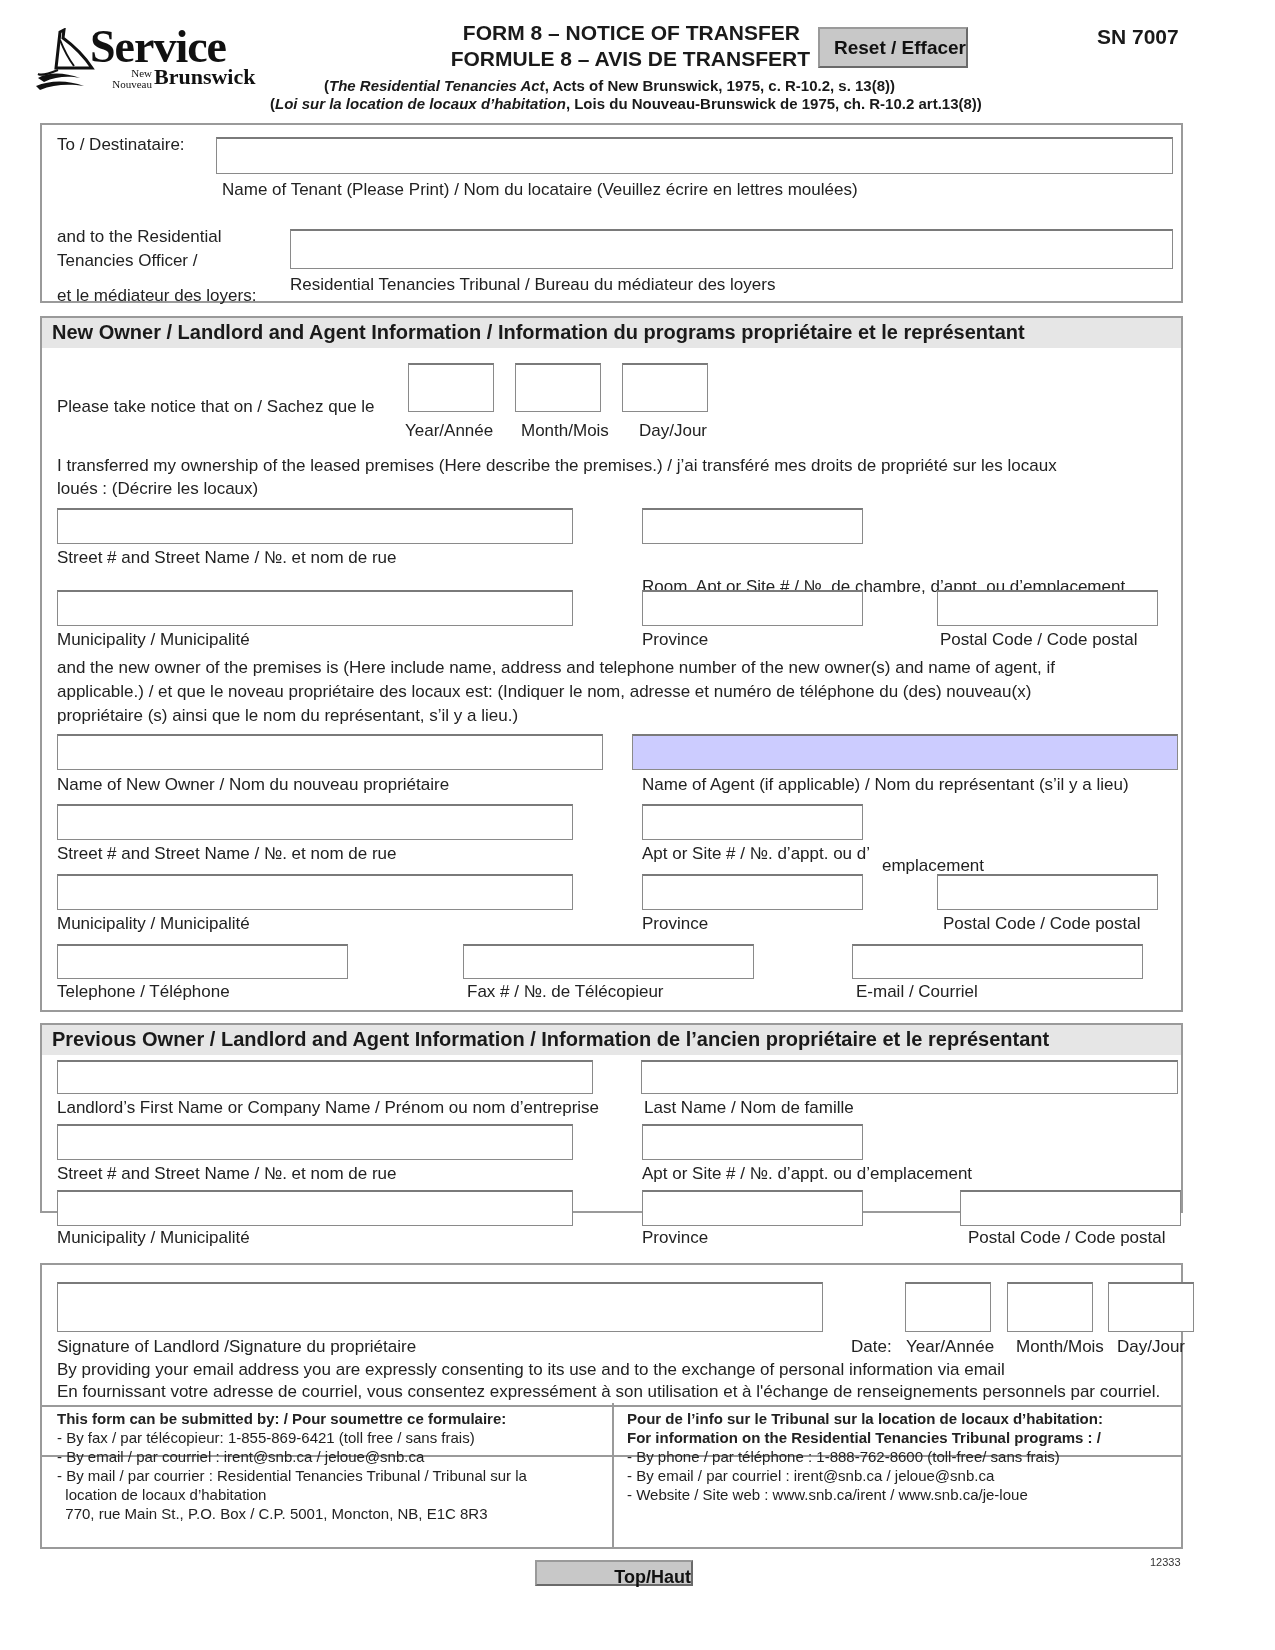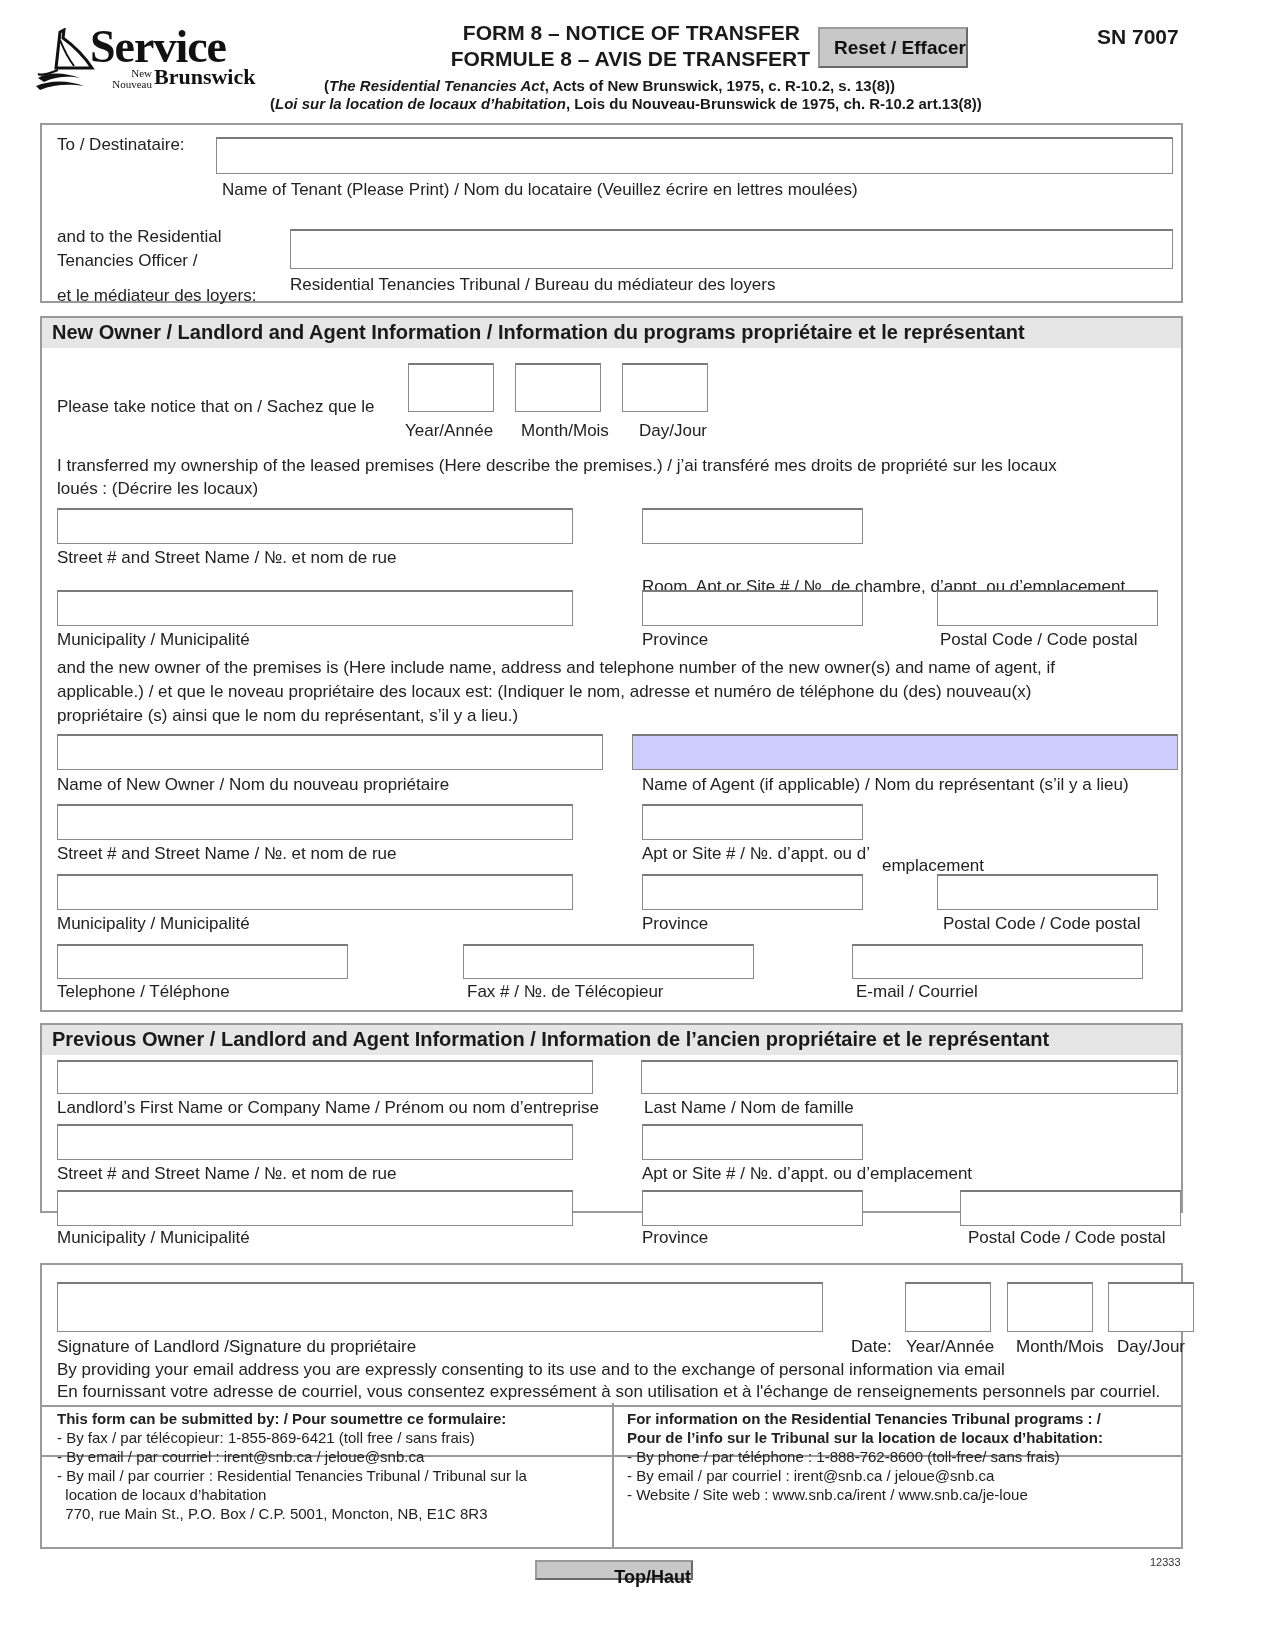--- a/index.html
+++ b/index.html
@@ -165,22 +165,22 @@
   <div class="info" style="left:15px;top:6px;">
     <b>This form can be submitted by: / Pour soumettre ce formulaire:</b>
     <div>- By fax / par télécopieur: 1-855-869-6421 (toll free / sans frais)</div>
     <div>- By email / par courriel : irent@snb.ca / jeloue@snb.ca</div>
     <div>- By mail / par courrier : Residential Tenancies Tribunal / Tribunal sur la</div>
     <div style="white-space:pre;">  location de locaux d’habitation</div>
     <div style="white-space:pre;">  770, rue Main St., P.O. Box / C.P. 5001, Moncton, NB, E1C 8R3</div>
   </div>
 
   <div class="info" style="left:585px;top:6px;">
+    <b>Pour de l’info sur le Tribunal sur la location de locaux d’habitation:</b>
     <b>For information on the Residential Tenancies Tribunal programs : /</b>
-    <b>Pour de l’info sur le Tribunal sur la location de locaux d’habitation:</b>
     <div>- By phone / par téléphone : 1-888-762-8600 (toll-free/ sans frais)</div>
     <div>- By email / par courriel : irent@snb.ca / jeloue@snb.ca</div>
     <div>- Website / Site web : www.snb.ca/irent / www.snb.ca/je-loue</div>
   </div>
 </div>
 
 <div class="abs" style="left:1150px;top:1556px;font-size:11px;color:#333;">12333</div>
-<div class="btn" style="left:535px;top:1560px;width:158px;height:20px;line-height:30px;font-size:18px;">Top/Haut</div>
+<div class="btn" style="left:535px;top:1560px;width:158px;height:26px;line-height:30px;font-size:18px;">Top/Haut</div>
 
 </body></html>

